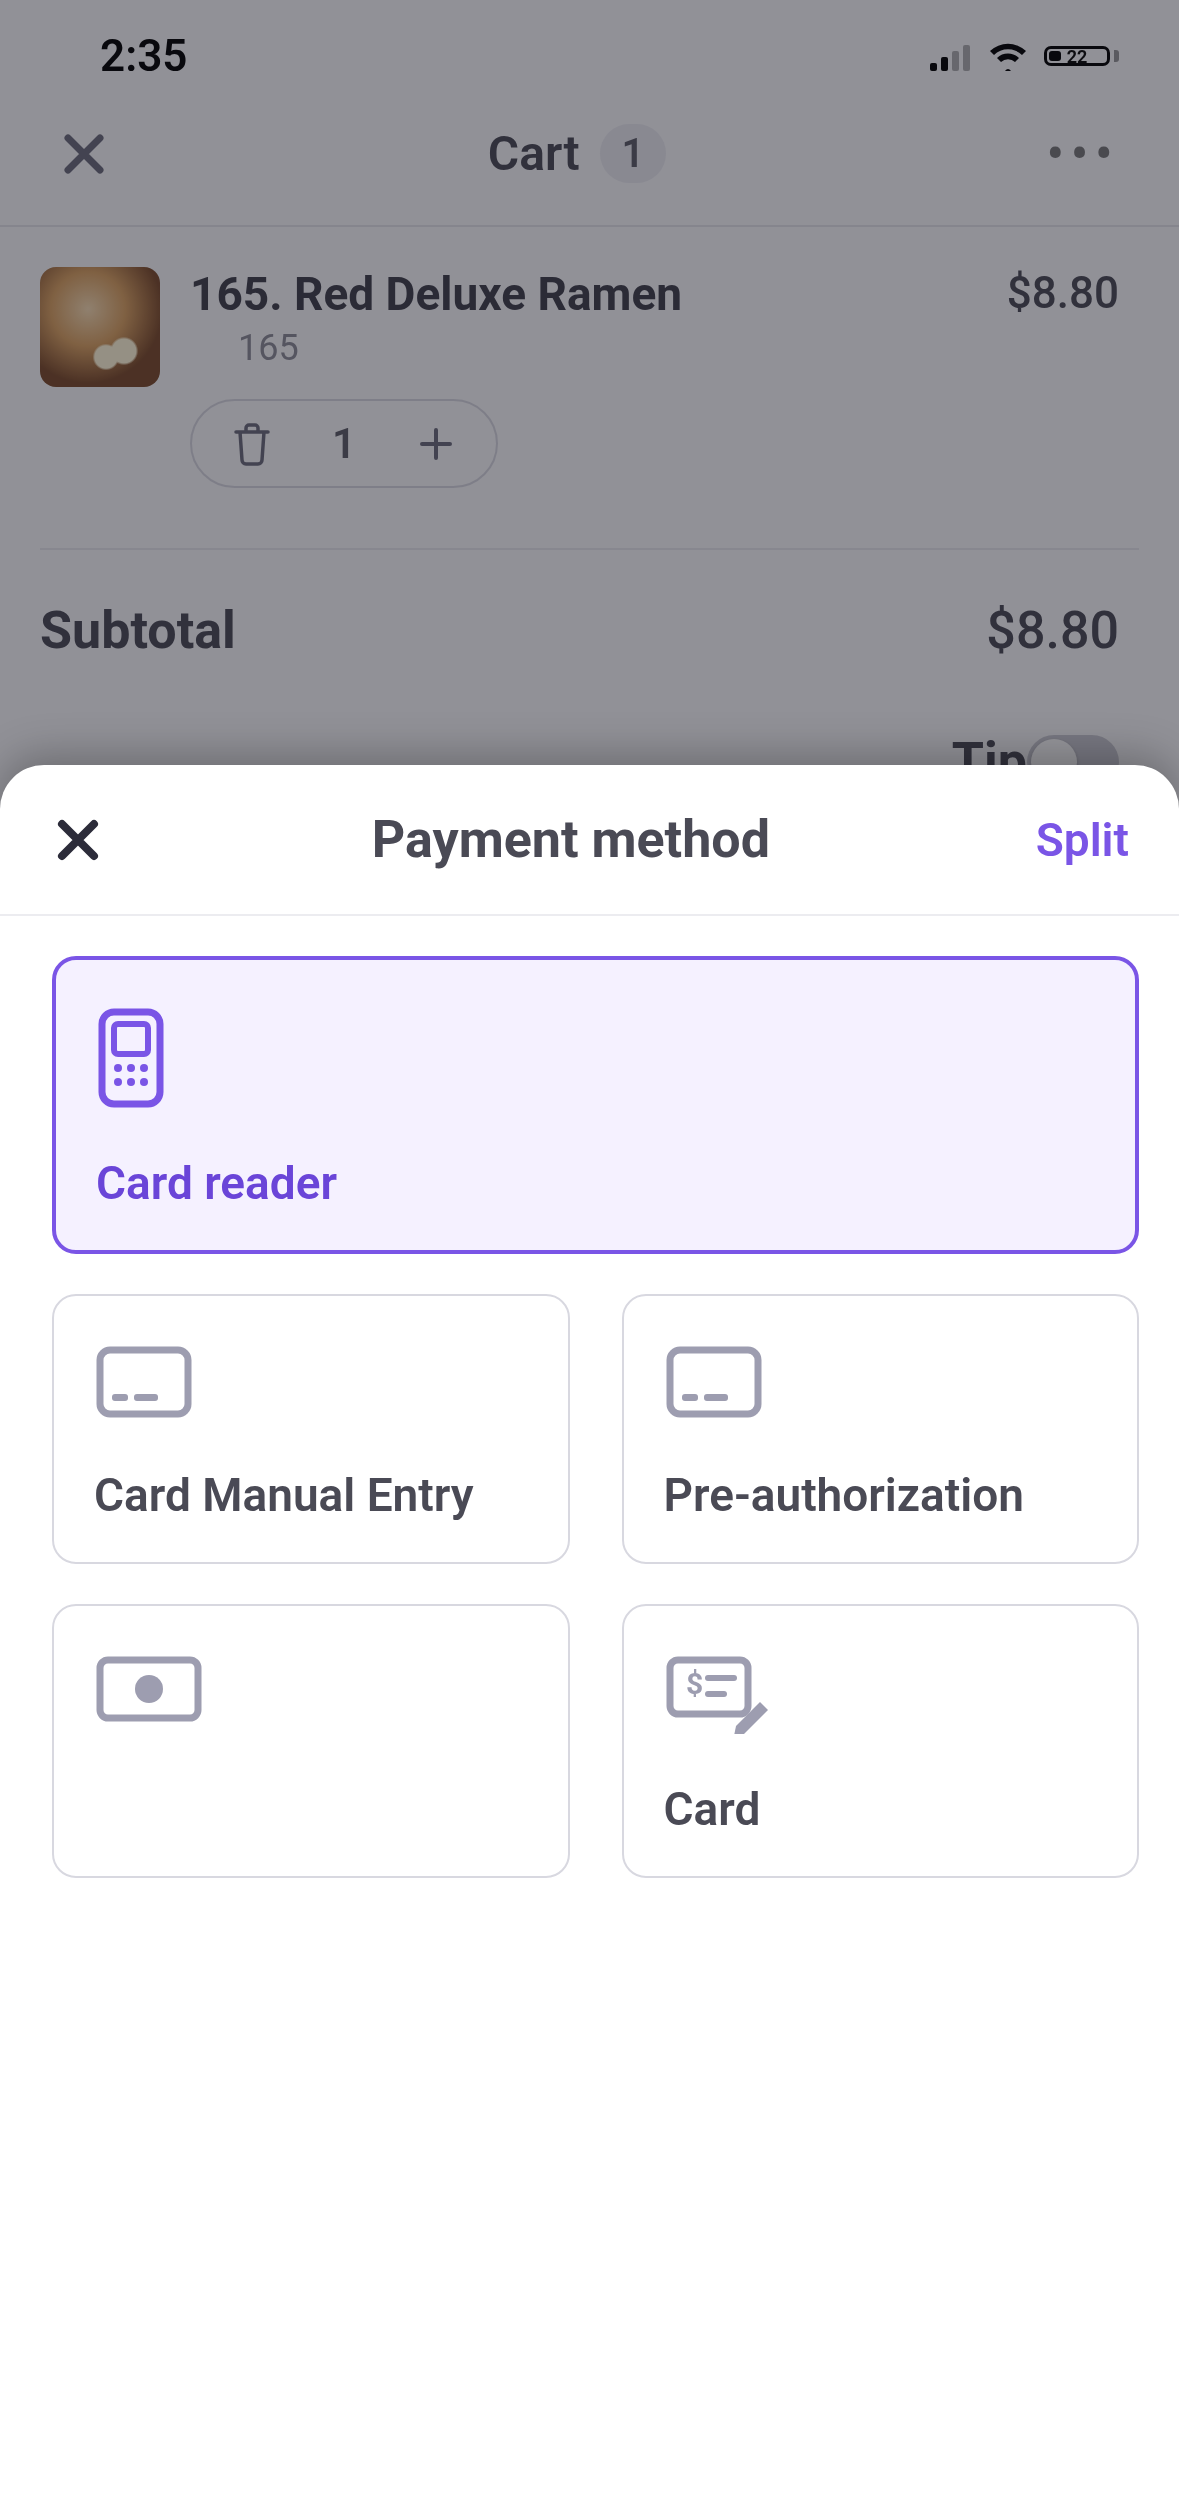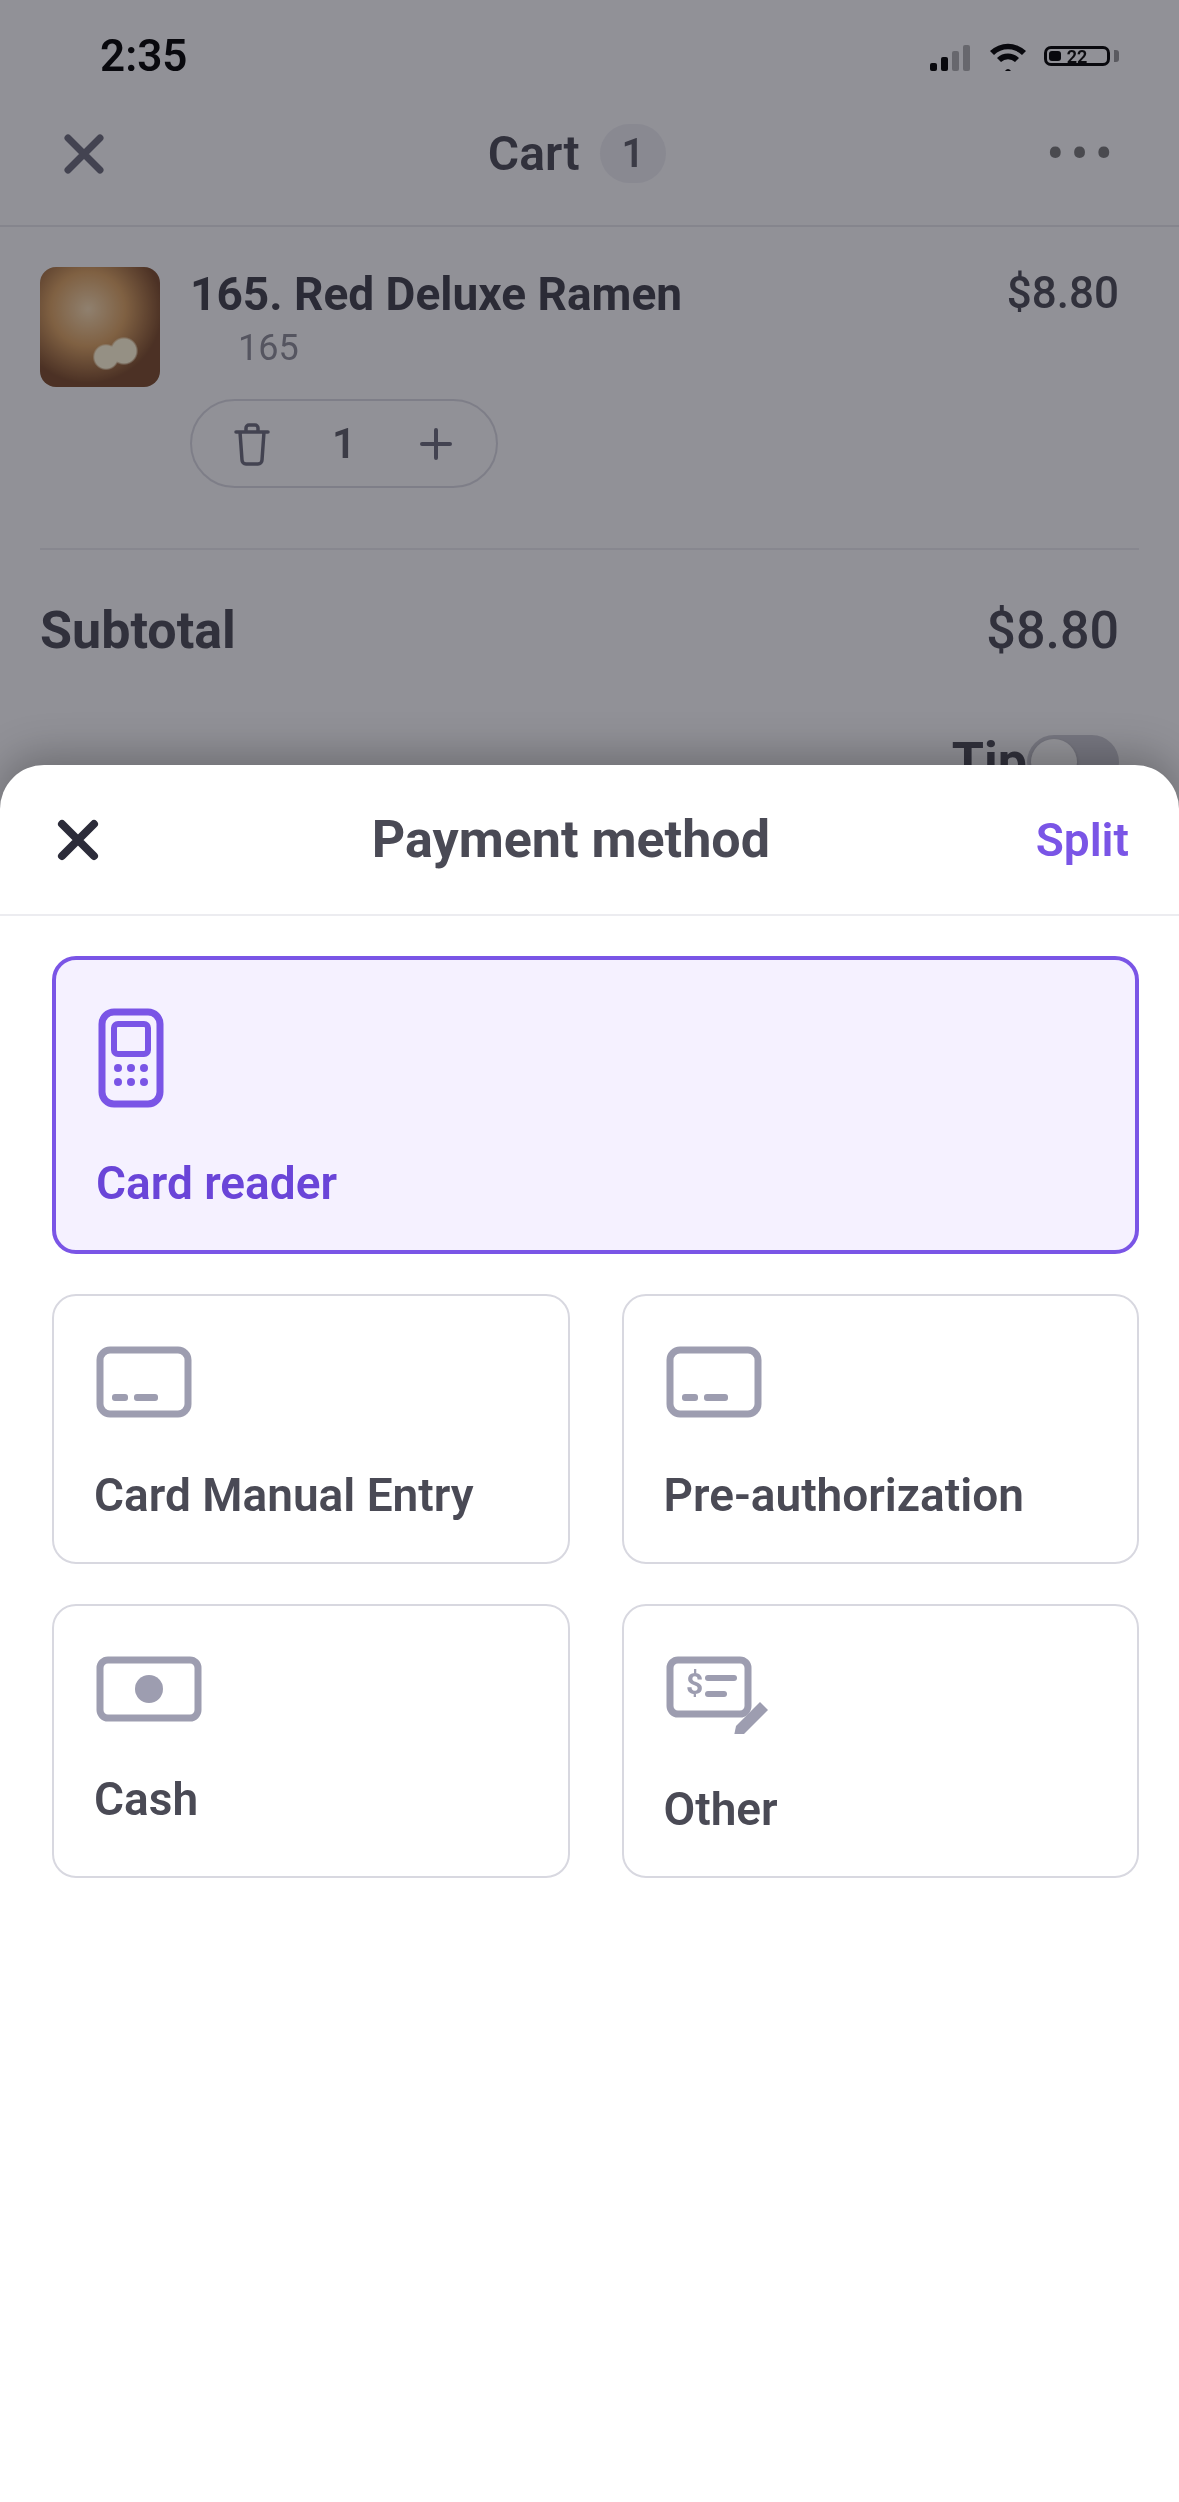--- a/index.html
+++ b/index.html
@@ -403,30 +403,29 @@
       <span class="option-label">Pre-authorization</span>
     </div>
 
     <div class="option">
       <span class="icon">
         <svg width="110" height="70" viewBox="0 0 110 70">
             <rect x="6" y="6" width="98" height="58" rx="8" fill="none" stroke="currentColor" stroke-width="7"></rect>
             <circle cx="55" cy="35" r="14" fill="currentColor"></circle>
           </svg>
       </span>
-      <span class="option-label">Cash</span>
     </div>
 
     <div class="option">
       <span class="icon">
         <svg width="110" height="80" viewBox="0 0 110 80">
             <rect x="6" y="6" width="78" height="54" rx="8" fill="none" stroke="currentColor" stroke-width="7"></rect>
             <text x="22" y="40" font-size="30" font-weight="700" fill="currentColor">$</text>
             <line x1="44" y1="24" x2="70" y2="24" stroke="currentColor" stroke-width="6" stroke-linecap="round"></line>
             <line x1="44" y1="40" x2="60" y2="40" stroke="currentColor" stroke-width="6" stroke-linecap="round"></line>
             <path d="M72 72 l24 -24 l8 8 l-24 24 l-10 2 z" fill="currentColor"></path>
           </svg>
       </span>
-      <span class="option-label">Other</span>
+      <span class="option-label">Card</span>
     </div>
 
   </div>
 </div>
 
 </body></html>

